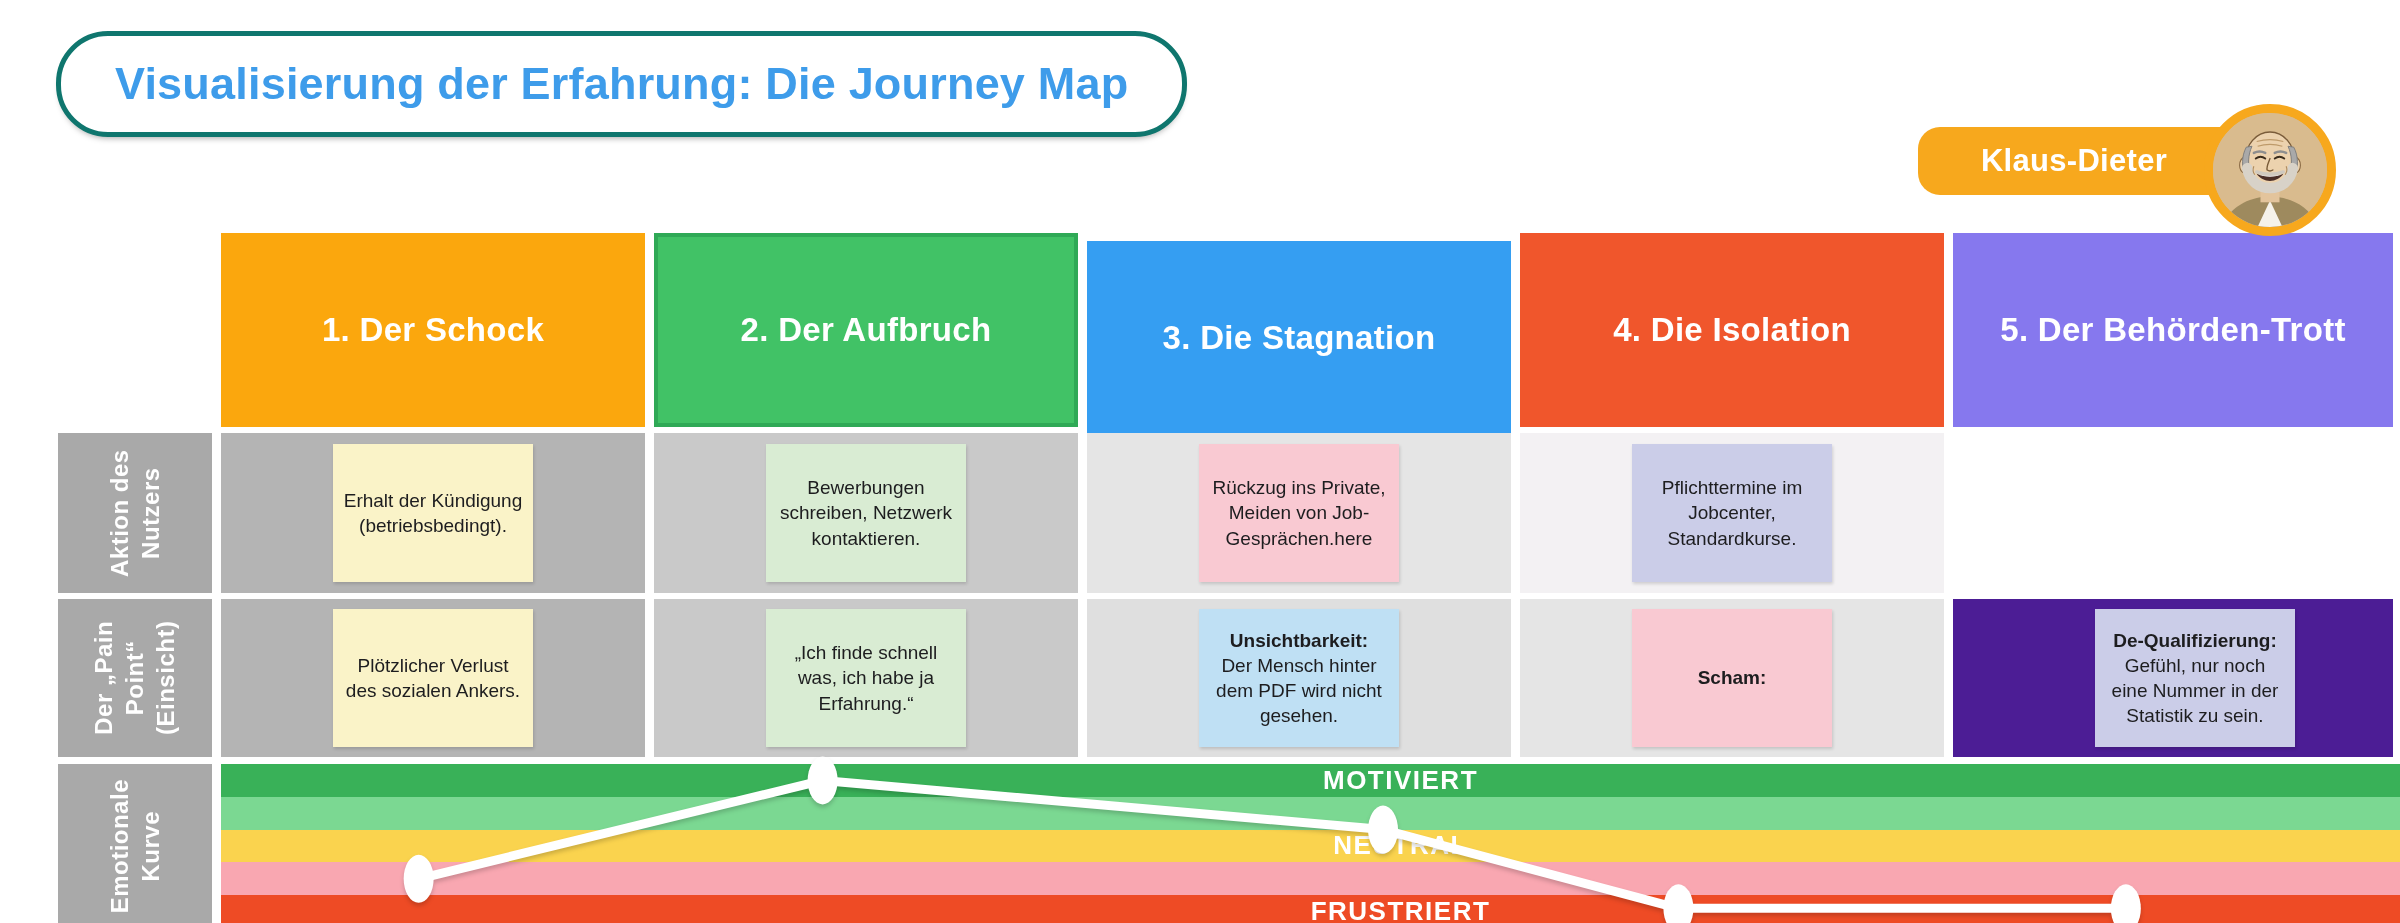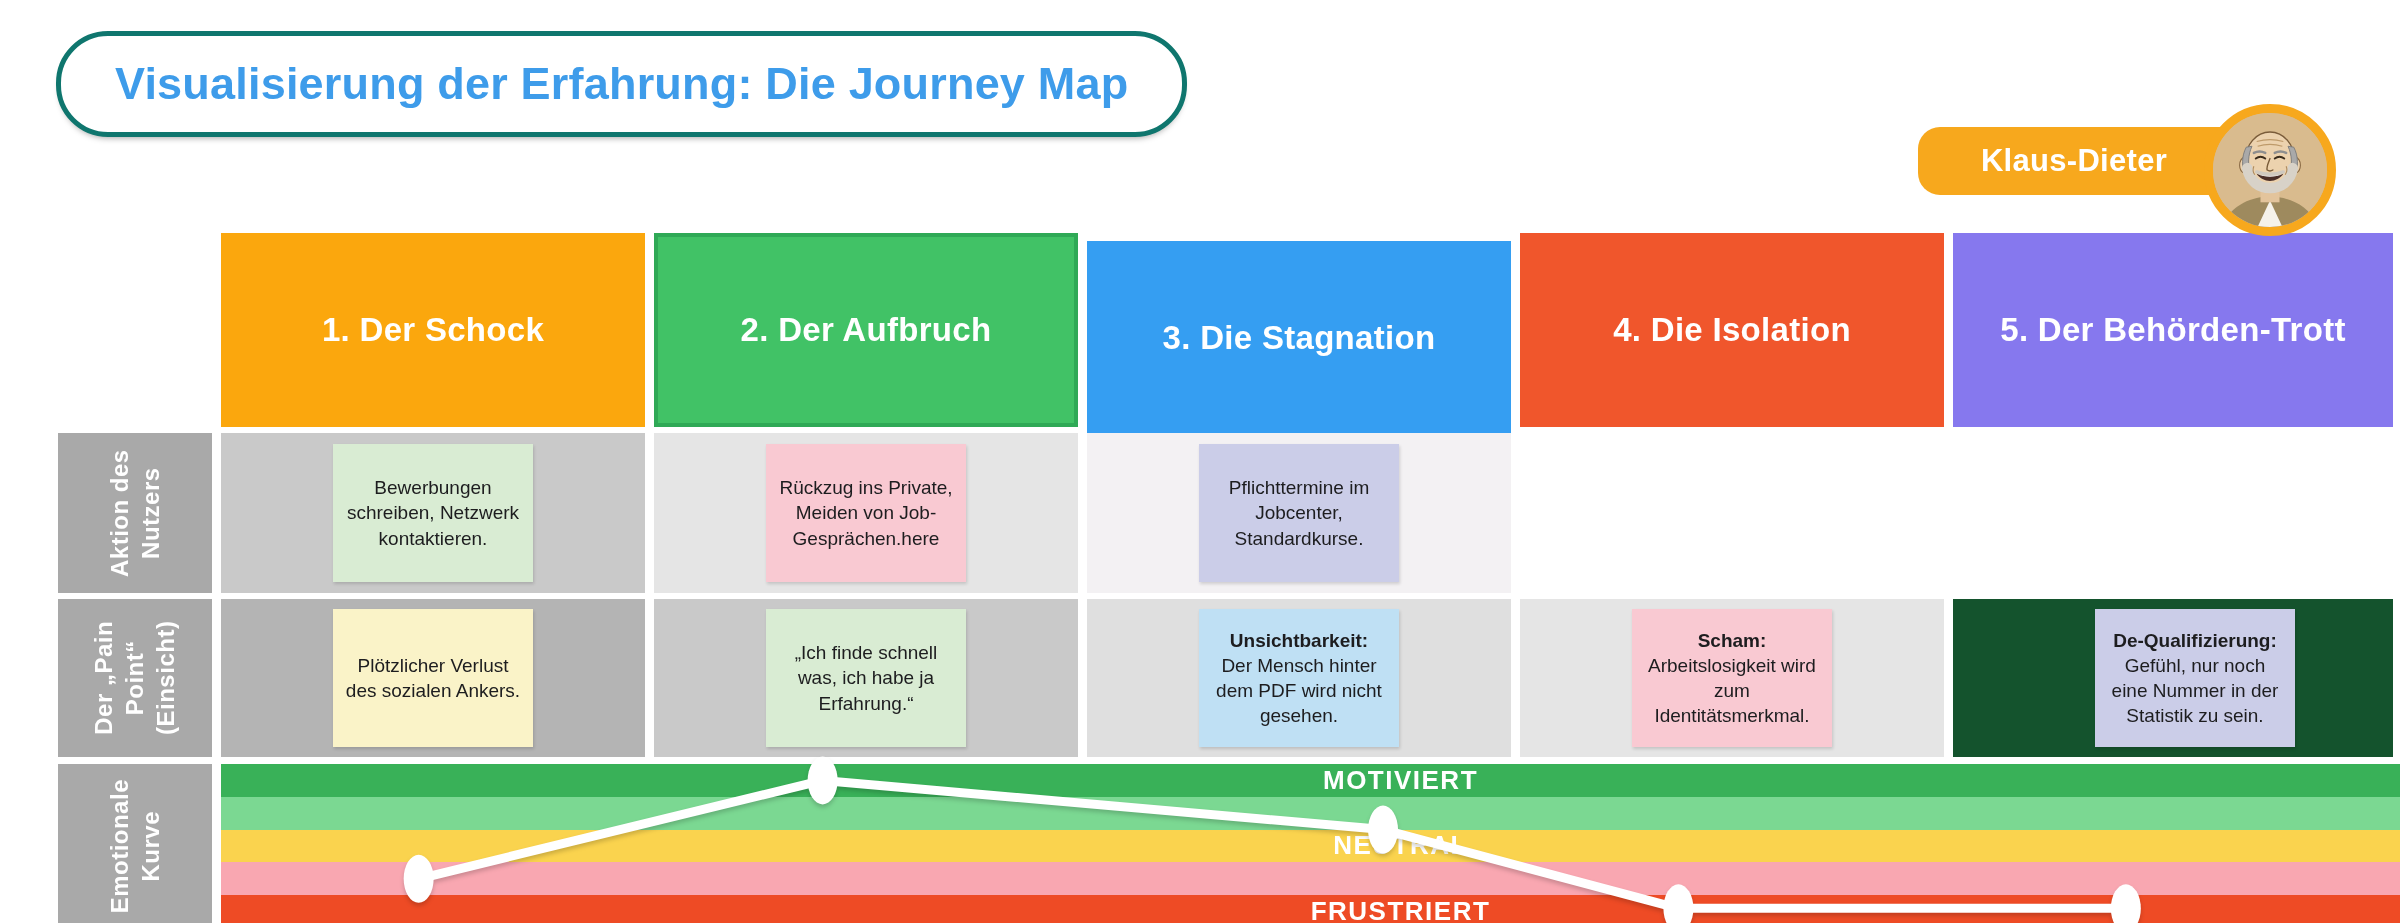--- a/index.html
+++ b/index.html
@@ -136,20 +136,25 @@
   <div class="stage-header" style="background: rgb(134, 120, 238);">
     <span>5. Der Behörden-Trott</span>
   </div>
 </div>
   <div class="row action-row" id="action-row">
     <div class="label-cell">
       <div class="rot">Aktion des
 Nutzers</div>
     </div>
 
+  <div class="note-cell" style="background: rgb(180, 180, 180);">
+    <div class="sticky" style="background: rgb(250, 243, 200);">
+      <span class="body-text">Erhalt der Kündigung (betriebsbedingt).</span>
+    </div>
+  </div>
 
   <div class="note-cell" style="background: rgb(201, 201, 201);">
     <div class="sticky" style="background: rgb(217, 236, 211);">
       <span class="body-text">Bewerbungen schreiben, Netzwerk kontaktieren.</span>
     </div>
   </div>
 
 
   <div class="note-cell" style="background: rgb(229, 229, 229);">
     <div class="sticky" style="background: rgb(249, 201, 210);">
@@ -184,25 +189,24 @@
   <div class="note-cell" style="background: rgb(223, 223, 223);">
     <div class="sticky" style="background: rgb(191, 224, 244);">
       <b class="lead">Unsichtbarkeit:</b>
           <span class="body-text">Der Mensch hinter dem PDF wird nicht gesehen.</span>
     </div>
   </div>
 
   <div class="note-cell" style="background: rgb(229, 229, 229);">
     <div class="sticky" style="background: rgb(249, 201, 210);">
       <b class="lead">Scham:</b>
-          <span class="body-text">Arbeitslosigkeit wird zum Identitätsmerkmal.</span>
-    </div>
-  </div>
-
-  <div class="note-cell" style="background: #14532d; padding-left: 44px;">
+    </div>
+  </div>
+
+  <div class="note-cell" style="background: #4c1d95; padding-left: 44px;">
     <div class="sticky" style="background: rgb(203, 205, 232);">
       <b class="lead">De-Qualifizierung:</b>
           <span class="body-text">Gefühl, nur noch eine Nummer in der Statistik zu sein.</span>
     </div>
   </div>
 </div>
   <div class="row curve-row">
     <div class="label-cell">
       <div class="rot">Emotionale
 Kurve</div>

